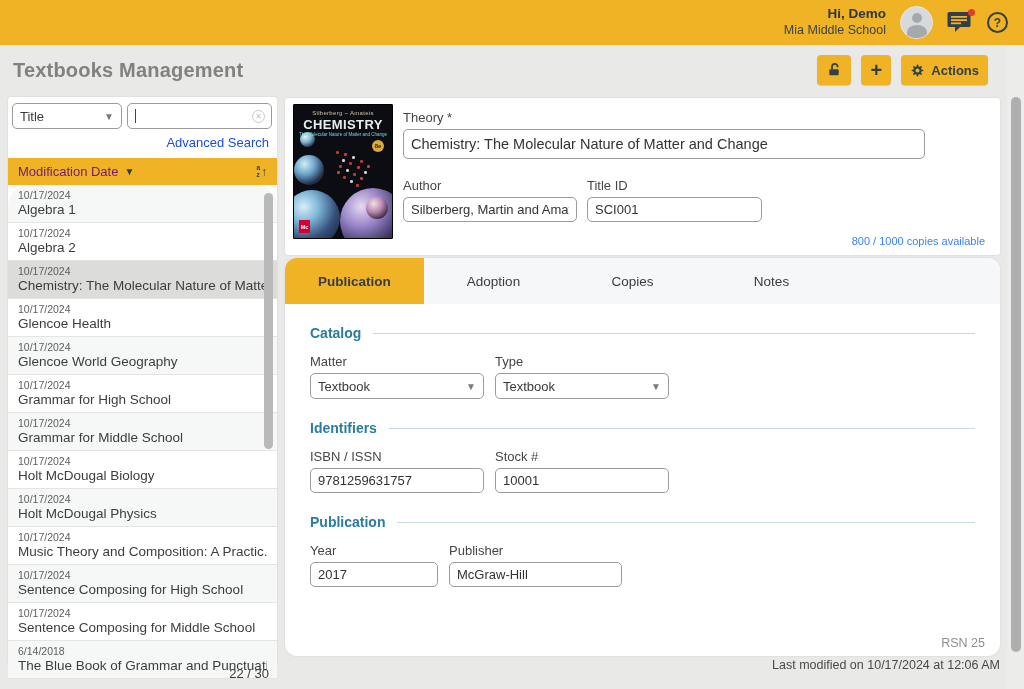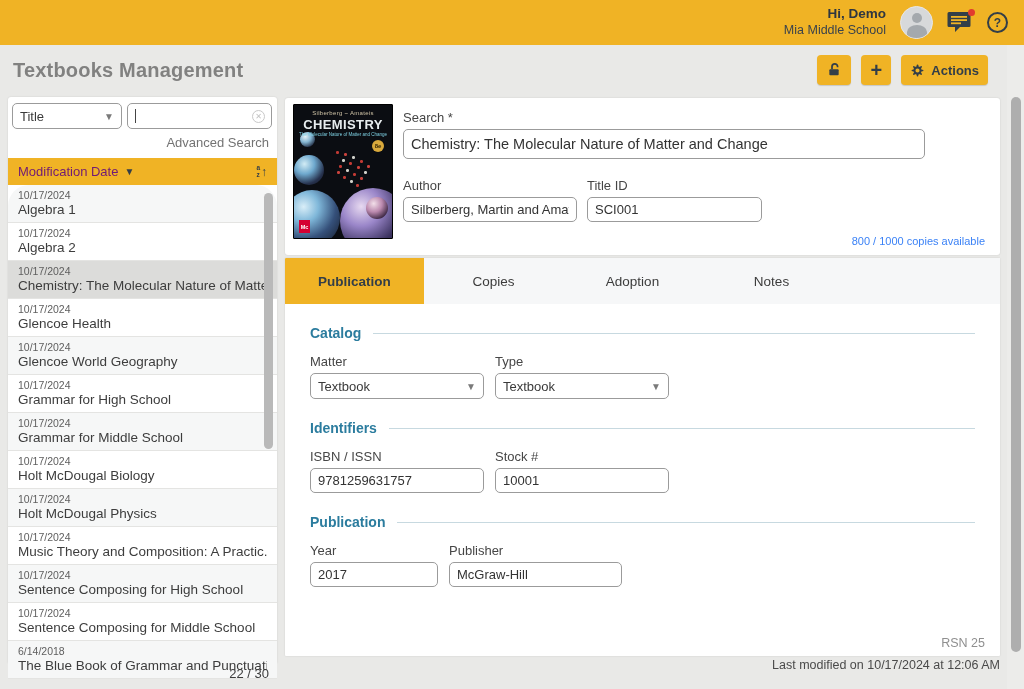--- a/index.html
+++ b/index.html
@@ -37,21 +37,21 @@
   .search-row { display:flex; gap:5px; padding:6px 5px 0 4px; }
   .fake-select { border:1px solid #9B9B9B; border-radius:5px; background:#fff; height:26px;
                  display:flex; align-items:center; justify-content:space-between; padding:0 7px; font-size:13px; color:#3A3A3A; }
   .search-select { width:110px; }
   .caret { color:#7A7A7A; font-size:10px; }
   .search-input-wrap { position:relative; flex:1; border:1px solid #9B9B9B; border-radius:5px; height:26px; background:#fff;
                        display:flex; align-items:center; padding:0 7px; }
   .text-cursor { width:1px; height:14px; background:#444; }
   .clear-icon { position:absolute; right:6px; top:6px; width:13px; height:13px; border-radius:50%;
                 border:1px solid #C9C9C9; color:#C2C2C2; font-size:8px; line-height:11px; text-align:center; }
-  .adv-search { text-align:right; padding:6px 8px 8px 0; font-size:13px; color:#737373; }
+  .adv-search { text-align:right; padding:6px 8px 8px 0; font-size:13px; color:#1d4ed8; }
   .adv-search span { cursor:pointer; }
   .sort-bar { height:27px; background:#F0B325; display:flex; align-items:center; padding:0 10px; gap:6px; }
   .sort-label { font-size:13px; color:#701a75; }
   .sort-caret { color:#333E48; font-size:10px; }
   .sort-icon { margin-left:auto; display:flex; align-items:center; gap:1px; color:#333E48; }
   .sort-letters { display:flex; flex-direction:column; font-size:6.5px; font-weight:bold; line-height:1; }
   .sort-arrow { font-size:12px; font-weight:bold; line-height:1; }
   .list { position:relative; height:544px; overflow:hidden;border-radius:21px; }
   .list-item { padding:4px 10px 5px 10px; border-bottom:1px solid #E4E4E2; background:#FFFFFF; cursor:pointer; }
   .list-item.alt { background:#F6F7F7; }
@@ -92,21 +92,21 @@
   .field-label { font-size:13px; color:#464646; margin-bottom:4px; }
   .inp { border:1px solid #9B9B9B; border-radius:5px; background:#fff; font-family:inherit; font-size:13px; color:#333;
          height:25px; padding:0 7px; width:100%; }
   .title-field { position:absolute; left:118px; top:12px; width:522px; }
   .title-field .inp { height:30px; font-size:14.5px; }
   .author-field { position:absolute; left:118px; top:80px; width:174px; }
   .titleid-field { position:absolute; left:302px; top:80px; width:175px; }
   .copies { position:absolute; right:15px; bottom:8px; font-size:11px; color:#3b82f6; }
 
   
-  .tab-card { position:absolute; left:285px; top:258px; width:715px; height:398px; background:#fff; border-radius:1px;
+  .tab-card { position:absolute; left:285px; top:258px; width:715px; height:398px; background:#fff; border-radius:12px;
               box-shadow:0 0 2px rgba(0,0,0,.12); overflow:hidden; }
   .tab-strip { display:flex; height:46px; background:#F6F7F8; }
   .tab { width:139px; height:46px; display:flex; align-items:center; justify-content:center;
          font-size:13.5px; color:#3C3C3C; cursor:pointer; }
   .tab.active { background:#F0B325; color:#333E48; font-weight:bold; }
   .tab-content { padding:0 25px; }
   .section-head { display:flex; align-items:center; gap:12px; margin-top:21px; }
   .section-title { font-size:14px; font-weight:bold; color:#2B7C9E; white-space:nowrap; }
   .section-rule { flex:1; height:1px; background:#C7D9E0; }
   .field-row { display:flex; gap:11px; margin-top:13px; }
@@ -274,39 +274,39 @@
       <div class="bubble b4"></div>
       <div class="bubble b5"></div>
       <div class="dot-fan"></div>
       <div class="cover-authors">Silberberg ~ Amateis</div>
       <div class="cover-title">CHEMISTRY</div>
       <div class="cover-sub">The Molecular Nature of Matter and Change</div>
       <div class="cover-badge">8e</div>
       <div class="mc-logo">Mc</div>
     </div>
     <div class="title-field">
-      <div class="field-label">Search *</div>
+      <div class="field-label">Theory *</div>
       <input class="inp" value="Chemistry: The Molecular Nature of Matter and Change" style="">
     </div>
     <div class="author-field">
       <div class="field-label">Author</div>
       <input class="inp" value="Silberberg, Martin and Amateis, Pat" style="">
     </div>
     <div class="titleid-field">
       <div class="field-label">Title ID</div>
       <input class="inp" value="SCI001" style="">
     </div>
     <div class="copies">800 / 1000 copies available</div>
   </div>
 
   <div class="tab-card">
     <div class="tab-strip">
         <div class="tab active">Publication</div>
+        <div class="tab">Adoption</div>
         <div class="tab">Copies</div>
-        <div class="tab">Adoption</div>
         <div class="tab">Notes</div>
       </div>
     <div class="tab-content">
 
       <div class="section-head">
         <span class="section-title">Catalog</span>
         <span class="section-rule"></span>
       </div>
       <div class="field-row">
         <div class="fg-174">

